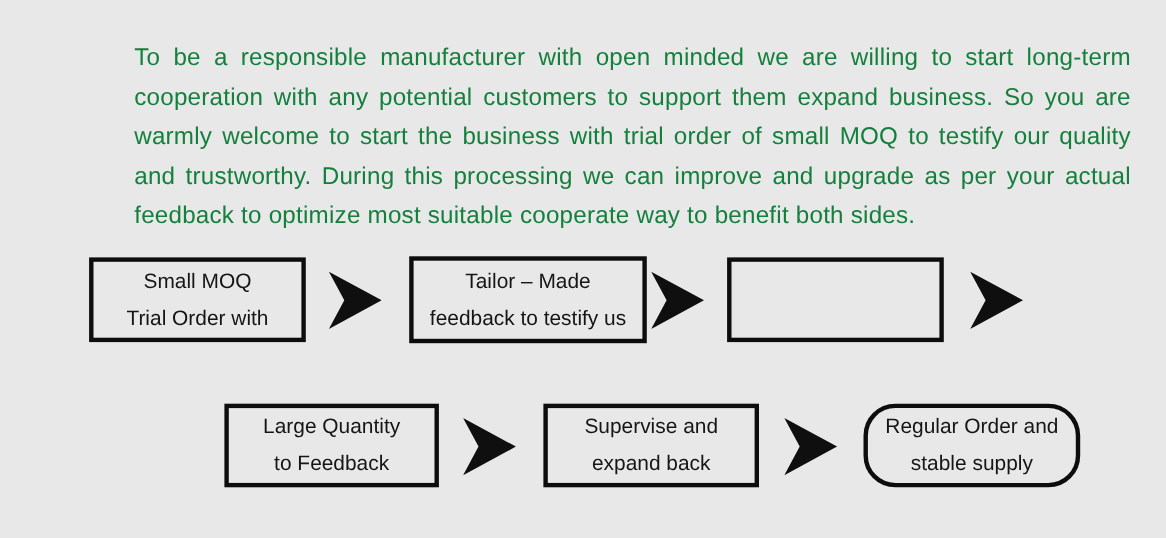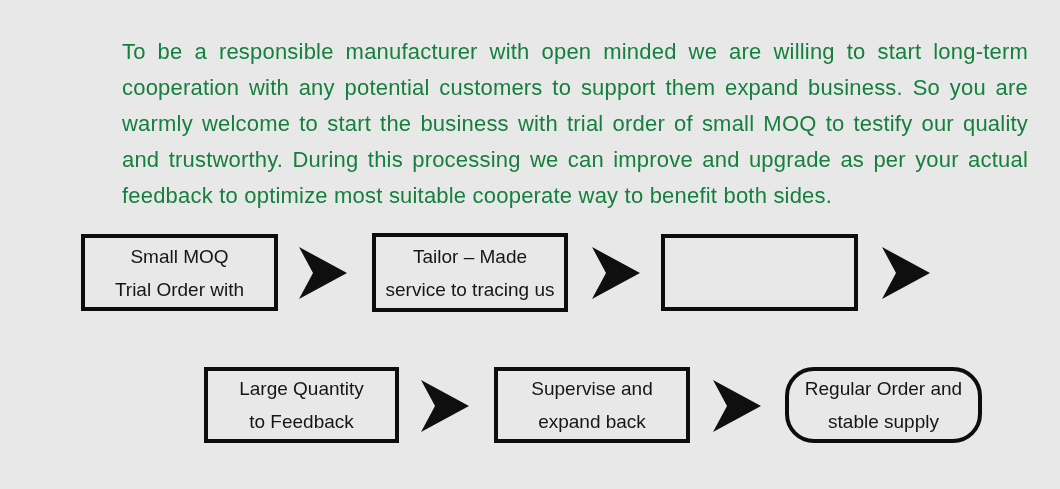--- a/index.html
+++ b/index.html
@@ -47,21 +47,21 @@
     white-space: nowrap;
   }
   .arrow {
     position: absolute;
     width: 48px;
     height: 52px;
   }
   
   #box-1 { left: 81px;  top: 234px; width: 197px; height: 77px; }
   #arr-1 { left: 299px; top: 247px; }
-  #box-2 { left: 372px; top: 233px; width: 196px; height: 79px; text-align: center; }
+  #box-2 { left: 372px; top: 233px; width: 216px; height: 79px; text-align: center; }
   #arr-2 { left: 592px; top: 247px; }
   #box-3 { left: 661px; top: 234px; width: 197px; height: 77px; }
   #arr-3 { left: 882px; top: 247px; }
   
   #box-4 { left: 204px; top: 367px; width: 195px; height: 76px; }
   #arr-4 { left: 421px; top: 380px; }
   #box-5 { left: 494px; top: 367px; width: 196px; height: 76px; }
   #arr-5 { left: 713px; top: 380px; }
   #box-6 { left: 785px; top: 367px; width: 197px; height: 76px; border-radius: 29px; }
 </style>
@@ -76,21 +76,21 @@
     <span class="line">Small MOQ</span>
     <span class="line">Trial Order with</span>
   </div>
 
   <svg id="arr-1" class="arrow" viewBox="0 0 48 52">
     <polygon points="0,0 48,26 0,52 14,26" fill="#0f0f0f"></polygon>
   </svg>
 
   <div id="box-2" class="step-box">
     <span class="line">Tailor – Made</span>
-    <span class="line">service to tracing us</span>
+    <span class="line">feedback to testify us</span>
   </div>
 
   <svg id="arr-2" class="arrow" viewBox="0 0 48 52">
     <polygon points="0,0 48,26 0,52 14,26" fill="#0f0f0f"></polygon>
   </svg>
 
   <div id="box-3" class="step-box">
   </div>
 
   <svg id="arr-3" class="arrow" viewBox="0 0 48 52">

